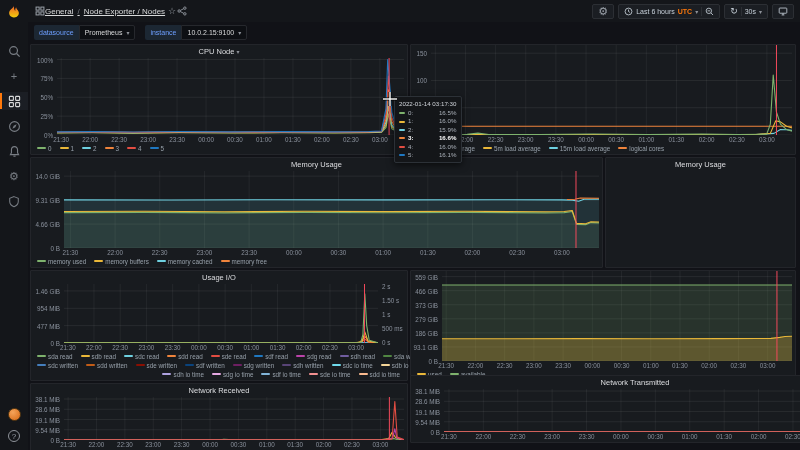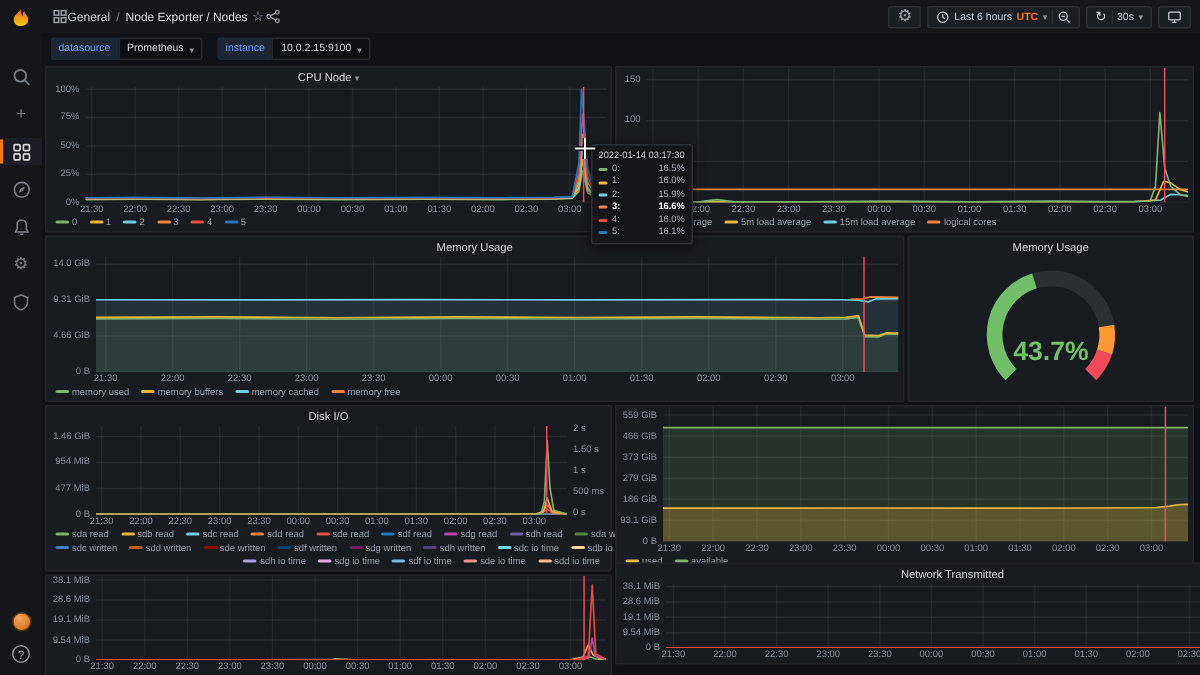--- a/index.html
+++ b/index.html
@@ -23,21 +23,21 @@
   .side-item.active svg { opacity:1; }
   .glyph { color:#9aa0a8; font-size:11px; line-height:1; }
   .side-bottom { margin-top:auto; margin-bottom:8px; display:flex; flex-direction:column; align-items:center; gap:9px; }
   .avatar { width:13px; height:13px; border-radius:50%; background:radial-gradient(circle at 35% 30%, #f5a45a, #e07a28 70%); border:1px solid #5a3a12; cursor:pointer; }
   .help-circ { width:12px; height:12px; border-radius:50%; border:1px solid #8e9299; color:#9aa0a8; font-size:8px;
                display:flex; align-items:center; justify-content:center; cursor:pointer; }
 
   
   .topbar { position:absolute; left:28px; right:0; top:0; height:22px; background:#14161a;
             display:flex; align-items:center; padding:0 6px; z-index:9; }
-  .crumb { display:flex; align-items:center; gap:4px; font-size:8px; color:#d8d9da; }
+  .crumb { display:flex; align-items:center; gap:4px; font-size:8px; color:#d8d9da;text-decoration:underline; }
   .crumb .sep { color:#7b8087; }
   .crumb-link { cursor:pointer; }
   .tb-icon { width:11px; height:11px; display:inline-flex; align-items:center; justify-content:center; cursor:pointer; }
   .star { color:#9aa0a8; font-size:9px; cursor:pointer; margin-left:3px; }
   .tb-right { margin-left:auto; display:flex; align-items:center; gap:4px; }
   .tb-btn { height:15px; background:#1b1e23; border:1px solid #2c2f34; border-radius:2px; color:#c7d0d9;
             display:flex; align-items:center; gap:3px; padding:0 5px; font-size:7px; cursor:pointer; }
   .tb-btn .utc { color:#ff780a; font-weight:bold; }
   .caret { font-size:6px; color:#8e9299; }
   .vdiv { width:1px; height:9px; background:#2c2f34; }
@@ -441,33 +441,24 @@
             <div class="litem">
               <span class="dash-sw" style="background: rgb(239, 132, 60);"></span>
               <span>memory free</span>
             </div>
           </div>
         </div>
     </section>
 
     <section class="panel" style="left:577px;top:115px;width:191px;height:111px">
       <div class="panel-title"><span>Memory Usage</span></div>
-      <div class="gauge-host">
-          <svg viewBox="0 0 120 92">
-            <path d="M 34.54415587728428 75.45584412271572 A 36 36 0 1 1 85.45584412271572 75.45584412271572" fill="none" stroke="#2b2e33" stroke-width="10"></path>
-            <path d="M 34.54415587728428 75.45584412271572 A 36 36 0 0 1 49.46861015033086 15.574866335273498" fill="none" stroke="#73BF69" stroke-width="10"></path>
-            <path d="M 95.55678026142496 44.36835925855169 A 36 36 0 0 1 94.23803458662553 61.124611797498105" fill="none" stroke="#FF9830" stroke-width="10"></path>
-            <path d="M 94.23803458662553 61.124611797498105 A 36 36 0 0 1 85.45584412271572 75.45584412271572" fill="none" stroke="#F2495C" stroke-width="10"></path>
-            <text x="60" y="66" text-anchor="middle" fill="#73BF69" font-size="17" font-weight="bold" font-family="Liberation Sans, sans-serif">43.7%</text>
-          </svg>
-        </div>
     </section>
 
     <section class="panel" style="left:2px;top:228px;width:378px;height:111px">
-      <div class="panel-title"><span>Disk I/O</span></div>
+      <div class="panel-title"><span>Usage I/O</span></div>
       <div class="chart">
           <div class="plotwrap">
             <div class="yaxis" style="width: 33px;">
               <span class="ytick" style="top: 11.7647%;">1.46 GiB</span>
               <span class="ytick" style="top: 41.1765%;">954 MiB</span>
               <span class="ytick" style="top: 70.5882%;">477 MiB</span>
               <span class="ytick" style="top: 100%;">0 B</span>
             </div>
             <div class="plot">
               <svg viewBox="0 0 100 100" preserveAspectRatio="none">
@@ -685,20 +676,21 @@
             </div>
             <div class="litem">
               <span class="dash-sw" style="background: rgb(126, 178, 109);"></span>
               <span>available</span>
             </div>
           </div>
         </div>
     </section>
 
     <section class="panel" style="left:2px;top:341px;width:378px;height:68px">
+      <div class="panel-title"><span>Network Received</span></div>
       <div class="chart">
           <div class="plotwrap">
             <div class="yaxis" style="width: 33px;">
               <span class="ytick" style="top: 4.7619%;">38.1 MiB</span>
               <span class="ytick" style="top: 28.5714%;">28.6 MiB</span>
               <span class="ytick" style="top: 52.381%;">19.1 MiB</span>
               <span class="ytick" style="top: 76.1905%;">9.54 MiB</span>
               <span class="ytick" style="top: 100%;">0 B</span>
             </div>
             <div class="plot">

